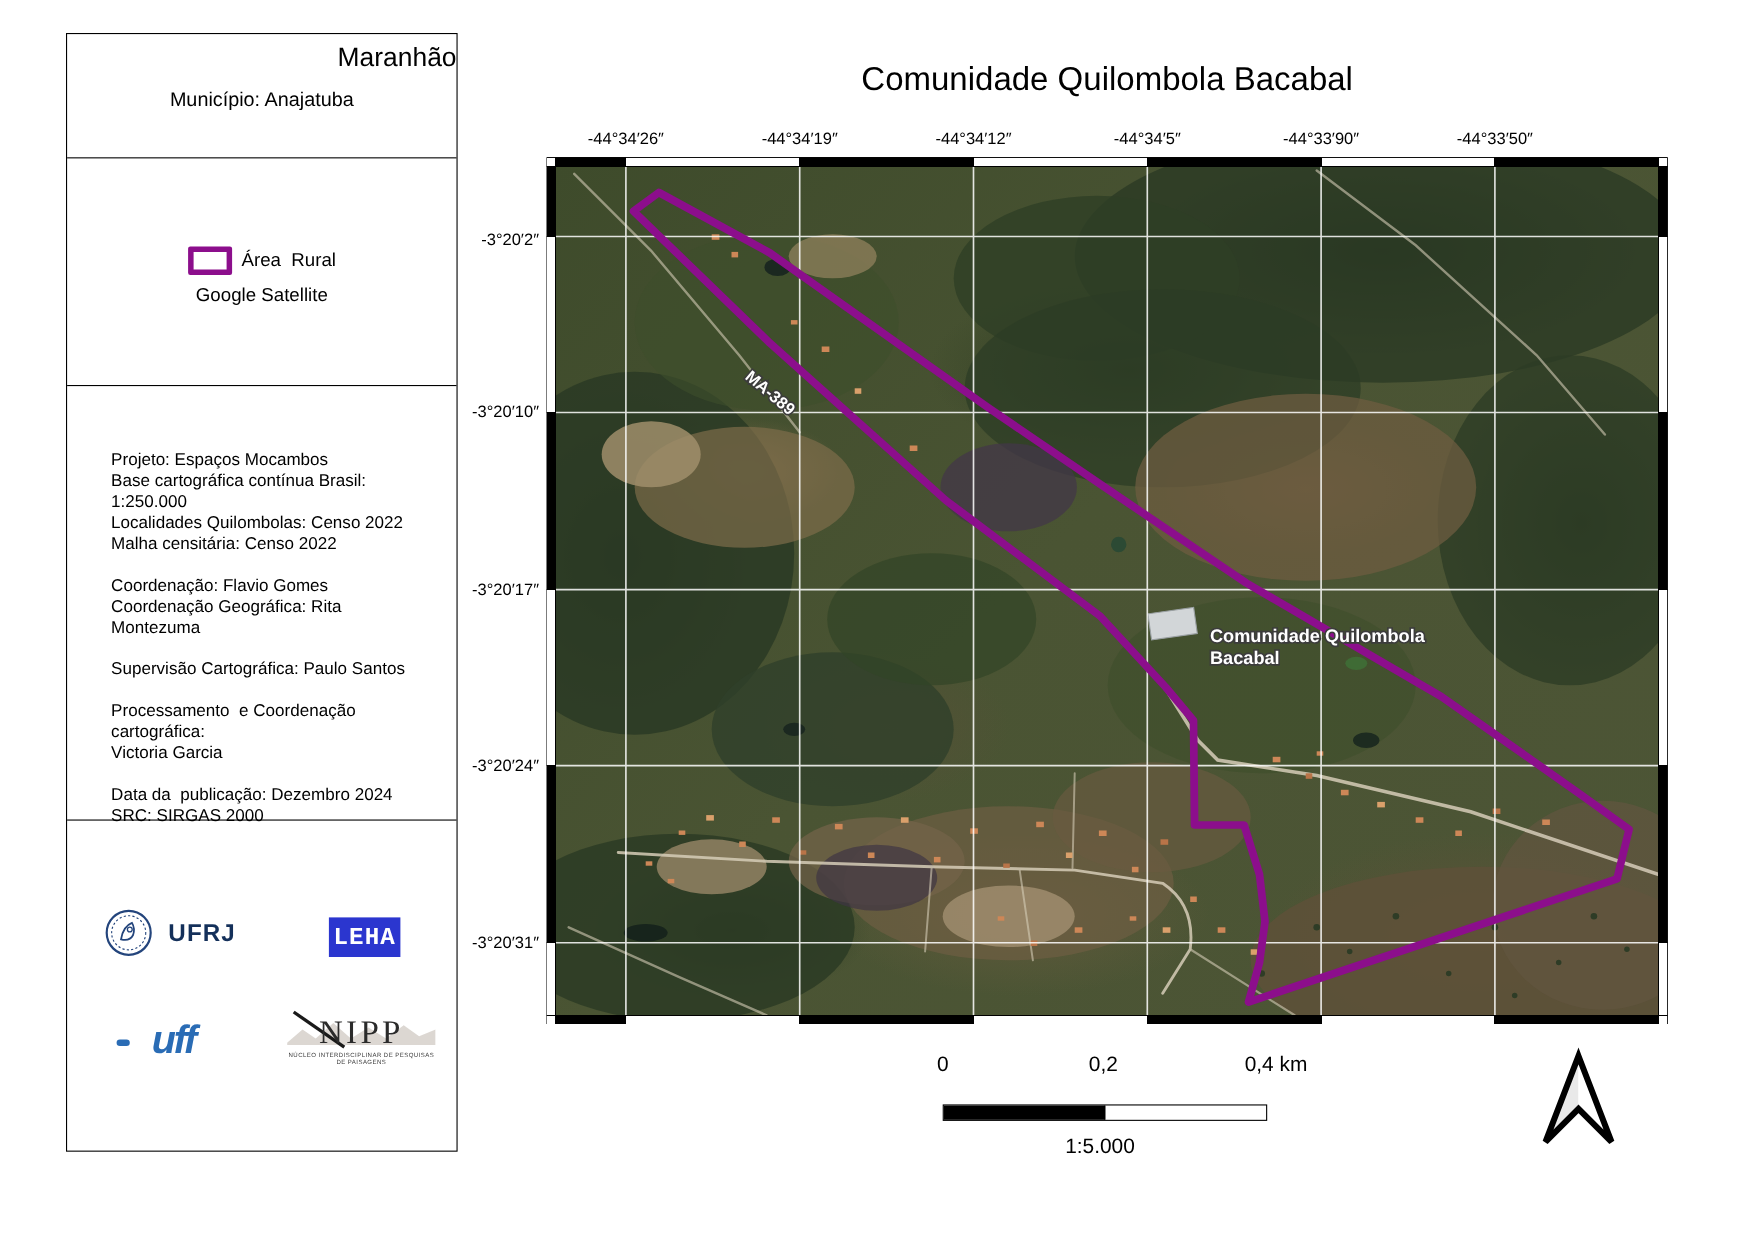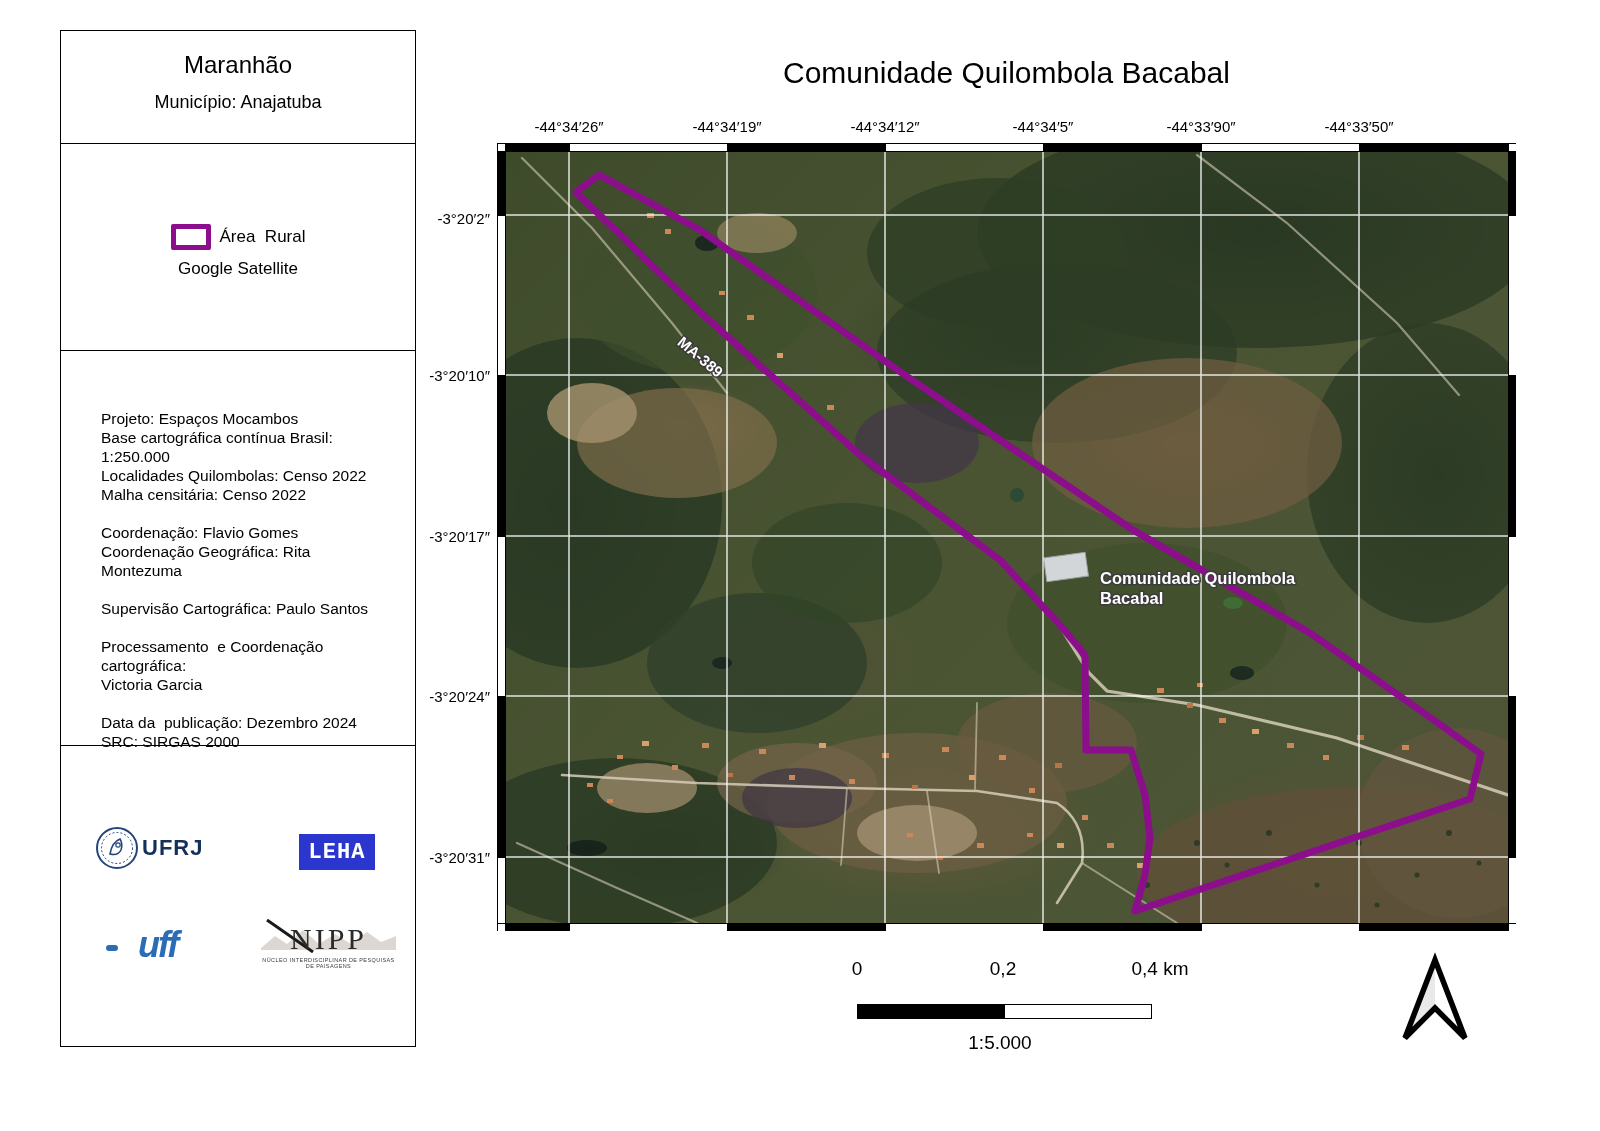--- a/index.html
+++ b/index.html
@@ -4,36 +4,36 @@
 <style>
   html,body{margin:0;padding:0;background:#ffffff;}
   .page{position:relative;width:1600px;height:1131px;background:#fff;
         font-family:"Liberation Sans", sans-serif;color:#000;overflow:hidden;}
 
   
   .panel{position:absolute;left:60px;top:30px;width:354px;height:1015px;
          border:1px solid #000;background:#fff;}
   .sec{position:absolute;left:0;width:100%;box-sizing:border-box;}
   .sec1{top:0;height:113px;border-bottom:1px solid #000;text-align:center;}
-  .state-title{margin-top:20px;font-size:24px;}
+  .state-title{margin-top:8px;font-size:24px;text-align:right;}
   .muni{margin-top:13px;font-size:18px;}
   .sec2{top:113px;height:207px;border-bottom:1px solid #000;text-align:center;}
   .legend-item{margin-top:80px;display:flex;align-items:center;justify-content:center;gap:9px;}
   .swatch{width:30px;height:16px;background:#fff;border:5px solid #8c0e8c;border-radius:2px;}
   .legend-label{font-size:17px;white-space:pre;}
   .basemap-label{margin-top:9px;font-size:17px;}
   .sec3{top:320px;height:395px;border-bottom:1px solid #000;}
   .credits{margin:58px 20px 0 40px;font-size:15.5px;line-height:19px;}
   .cl{min-height:19px;white-space:pre-wrap;}
   .sec4{top:715px;height:300px;position:absolute;}
 
   
-  .ufrj{position:absolute;left:33px;top:78px;display:flex;align-items:center;gap:2px;}
+  .ufrj{position:absolute;left:33px;top:78px;display:flex;align-items:center;gap:13px;}
   .ufrj-word{font-size:22px;font-weight:bold;color:#14305a;letter-spacing:1px;}
-  .leha{position:absolute;left:238px;top:88px;width:76px;height:36px;background:#2b36cf;
+  .leha{position:absolute;left:238px;top:88px;width:65px;height:36px;background:#2b36cf;
         display:flex;align-items:center;justify-content:center;}
   .leha span{color:#fff;font-family:"Liberation Mono",monospace;font-weight:bold;font-size:22px;letter-spacing:1px;}
   .uff{position:absolute;left:45px;top:178px;display:flex;align-items:center;gap:20px;}
   .uff-dash{width:12px;height:6px;background:#2a6cb5;border-radius:3px;margin-top:6px;}
   .uff-word{font-size:36px;font-weight:bold;color:#2a6cb5;letter-spacing:-2px;font-style:italic;}
   .nipp{position:absolute;left:200px;top:168px;width:135px;text-align:center;}
   .nipp-art{position:relative;height:42px;}
   .nipp-word{position:absolute;left:0;right:0;top:8px;
              font-family:"Liberation Serif",serif;font-size:30px;color:#2b2b2b;letter-spacing:3px;}
   .nipp-sub{font-size:5.5px;color:#3a3a3a;letter-spacing:.4px;margin-top:1px;}

